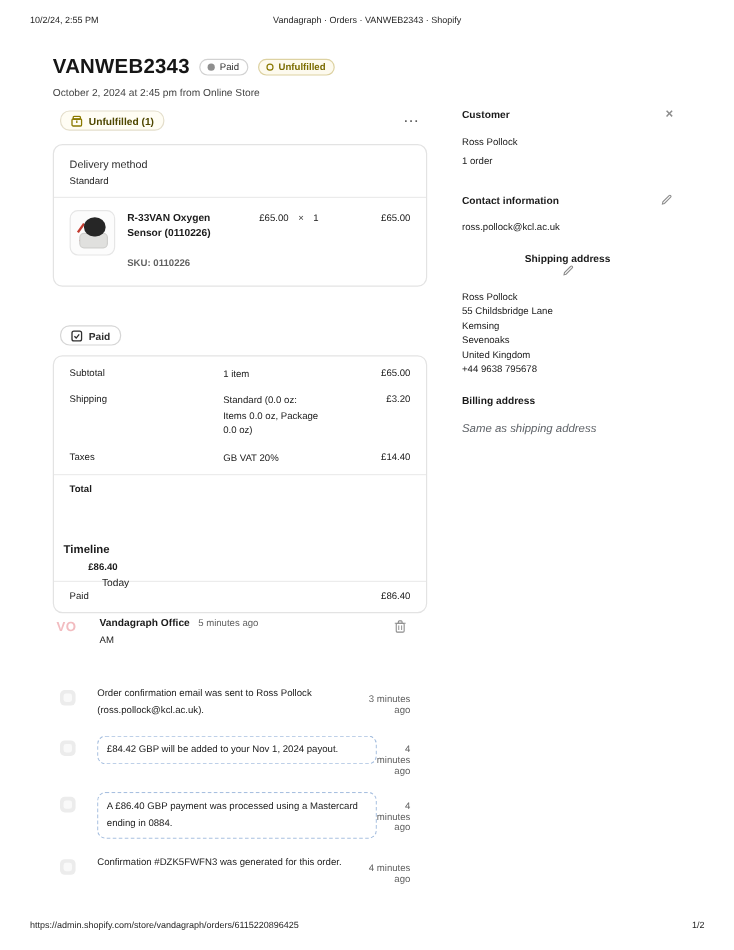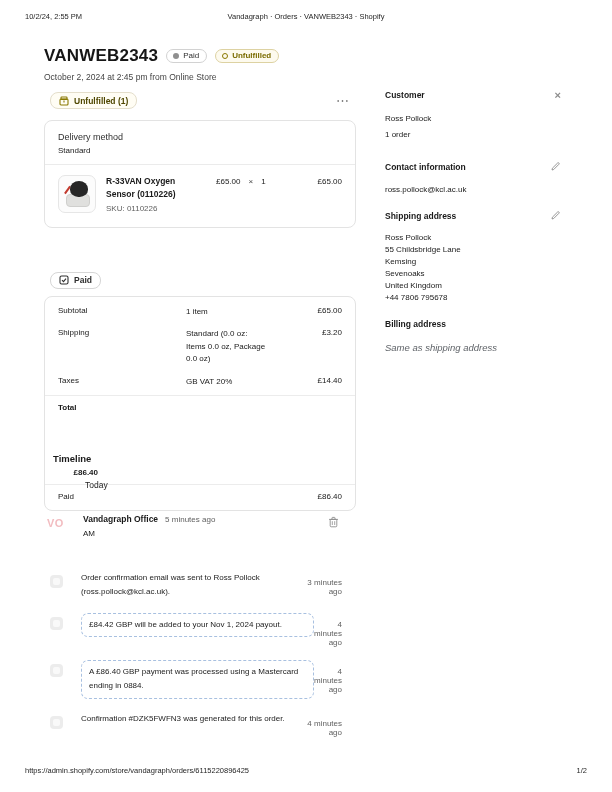--- a/index.html
+++ b/index.html
@@ -48,21 +48,21 @@
   .thumb .sensor-top { position:absolute; left:11px; top:5px; width:18px; height:16px;
     border-radius:50% 50% 46% 46%; background:#262626; }
   .thumb .sensor-base { position:absolute; left:7px; top:18px; width:24px; height:13px;
     border-radius:4px; background:#e0e0de; border:1px solid #cfcfcd; }
   .thumb .red-mark { position:absolute; left:4px; top:13px; width:9px; height:2px;
     background:#c23a2e; transform:rotate(-55deg); }
   .thumb .red-mark2 { position:absolute; left:6px; top:21px; width:8px; height:2px;
     background:#c23a2e; transform:rotate(-55deg); }
   .item-info { margin-left:10px; width:96px; }
   .item-name { font-size:8.5px; font-weight:bold; color:#1a1a1a; line-height:1.5; }
-  .item-sku { font-size:8px; color:#616161; margin-top:3px; }
+  .item-sku { font-size:8px; color:#616161; margin-top:14px;font-weight:bold; }
   .item-pricing { flex:1; display:flex; justify-content:space-between; padding-top:2px; }
   .unit-group { display:flex; gap:8px; font-size:8px; color:#1a1a1a; margin-left:14px; }
   .unit-group .x { color:#444; }
   .item-total { font-size:8px; color:#1a1a1a; }
 
   .paid-row { position:absolute; left:50px; top:271px; }
   .pill-paid { display:inline-flex; align-items:center; gap:5px; height:17px;
     padding:0 8px; border:1px solid #d6d6d6; background:#fff; border-radius:8px;
     font-size:8.5px; font-weight:bold; color:#2f2f2f; }
 
@@ -79,21 +79,21 @@
   
   .sidebar { position:absolute; left:385px; top:90px; width:176px; font-size:8px; }
   .side-head { display:flex; justify-content:space-between; align-items:center;
     font-size:8.5px; font-weight:bold; color:#1a1a1a; }
   .icon-btn { color:#8c8c8c; font-size:11px; line-height:8px; cursor:default; }
   .side-line { color:#1a1a1a; }
   .cust-name { margin-top:14px; }
   .cust-orders { margin-top:7px; }
   .head-contact { margin-top:22px; }
   .side-email { margin-top:13px; }
-  .head-shipping { margin-top:16px; }
+  .head-shipping { margin-top:16px;flex-direction:column; }
   .addr { margin-top:11px; line-height:12px; }
   .head-billing { margin-top:15px; }
   .billing-value { margin-top:13px; font-size:9.5px; color:#5f6368;font-style:italic; }
   .pencil-svg, .trash-svg { display:block; }
 
   
   .timeline-title { position:absolute; left:53px; top:453px; font-size:9.5px; font-weight:bold; }
   .timeline-day { position:absolute; left:85px; top:480px; font-size:8.5px; color:#242424; }
   .comment-row { position:absolute; left:47px; top:514px; width:300px; }
   .avatar { position:absolute; left:0; top:3px; font-size:11px; font-weight:bold; color:#f2bcC0;
@@ -238,21 +238,21 @@
     <svg class="pencil-svg" width="11" height="11" viewBox="0 0 11 11">
       <path d="M2 9 L2.4 7.2 L7.6 2 a0.9 0.9 0 0 1 1.3 1.3 L3.7 8.5 Z" fill="none" stroke="#8c8c8c" stroke-width="0.9"></path>
     </svg>
   </div>
   <div class="addr">
     <div>Ross Pollock</div>
     <div>55 Childsbridge Lane</div>
     <div>Kemsing</div>
     <div>Sevenoaks</div>
     <div>United Kingdom</div>
-    <div>+44 7806 795678</div>
+    <div>+44 9638 795678</div>
   </div>
 
   <div class="side-head head-billing">
     <span>Billing address</span>
   </div>
   <div class="billing-value">Same as shipping address</div>
 </div>
 
 <div class="timeline-title">Timeline</div>
 <div class="timeline-day">Today</div>

